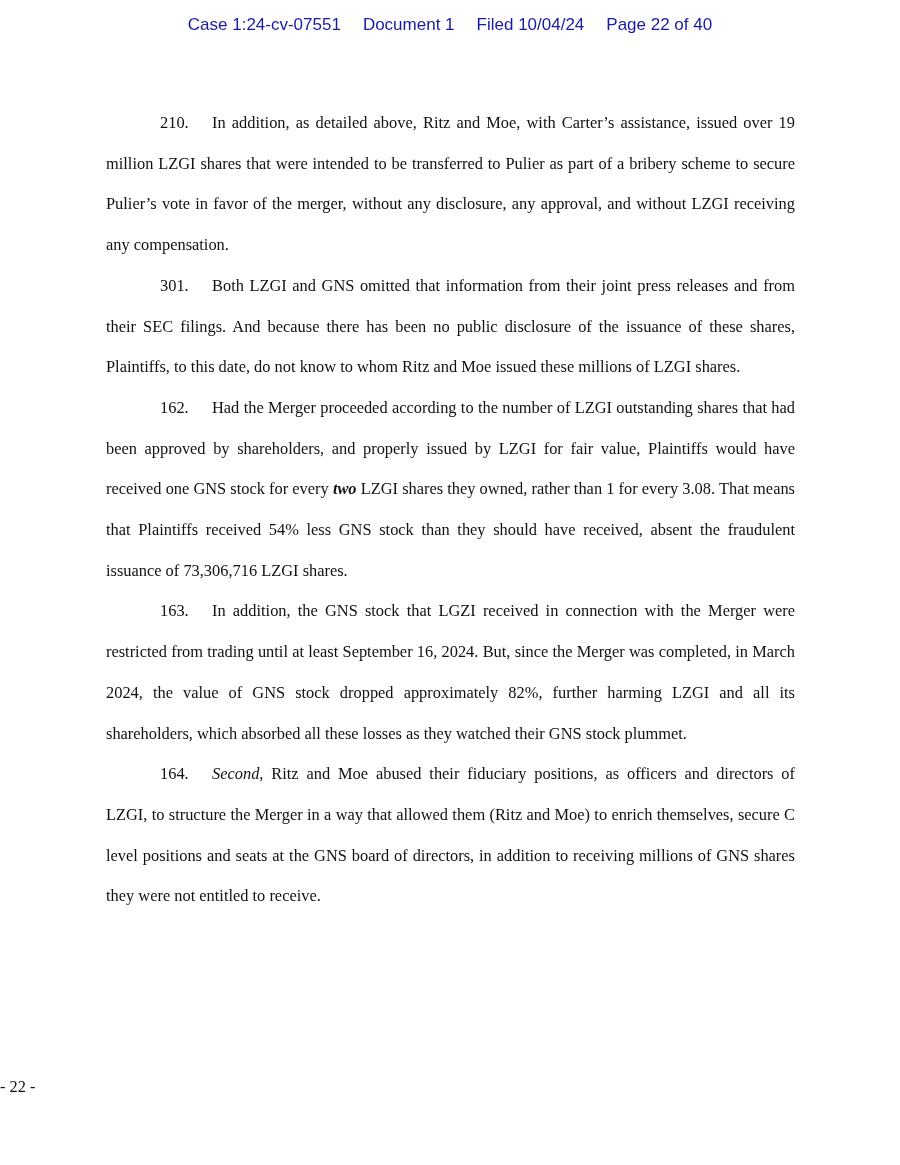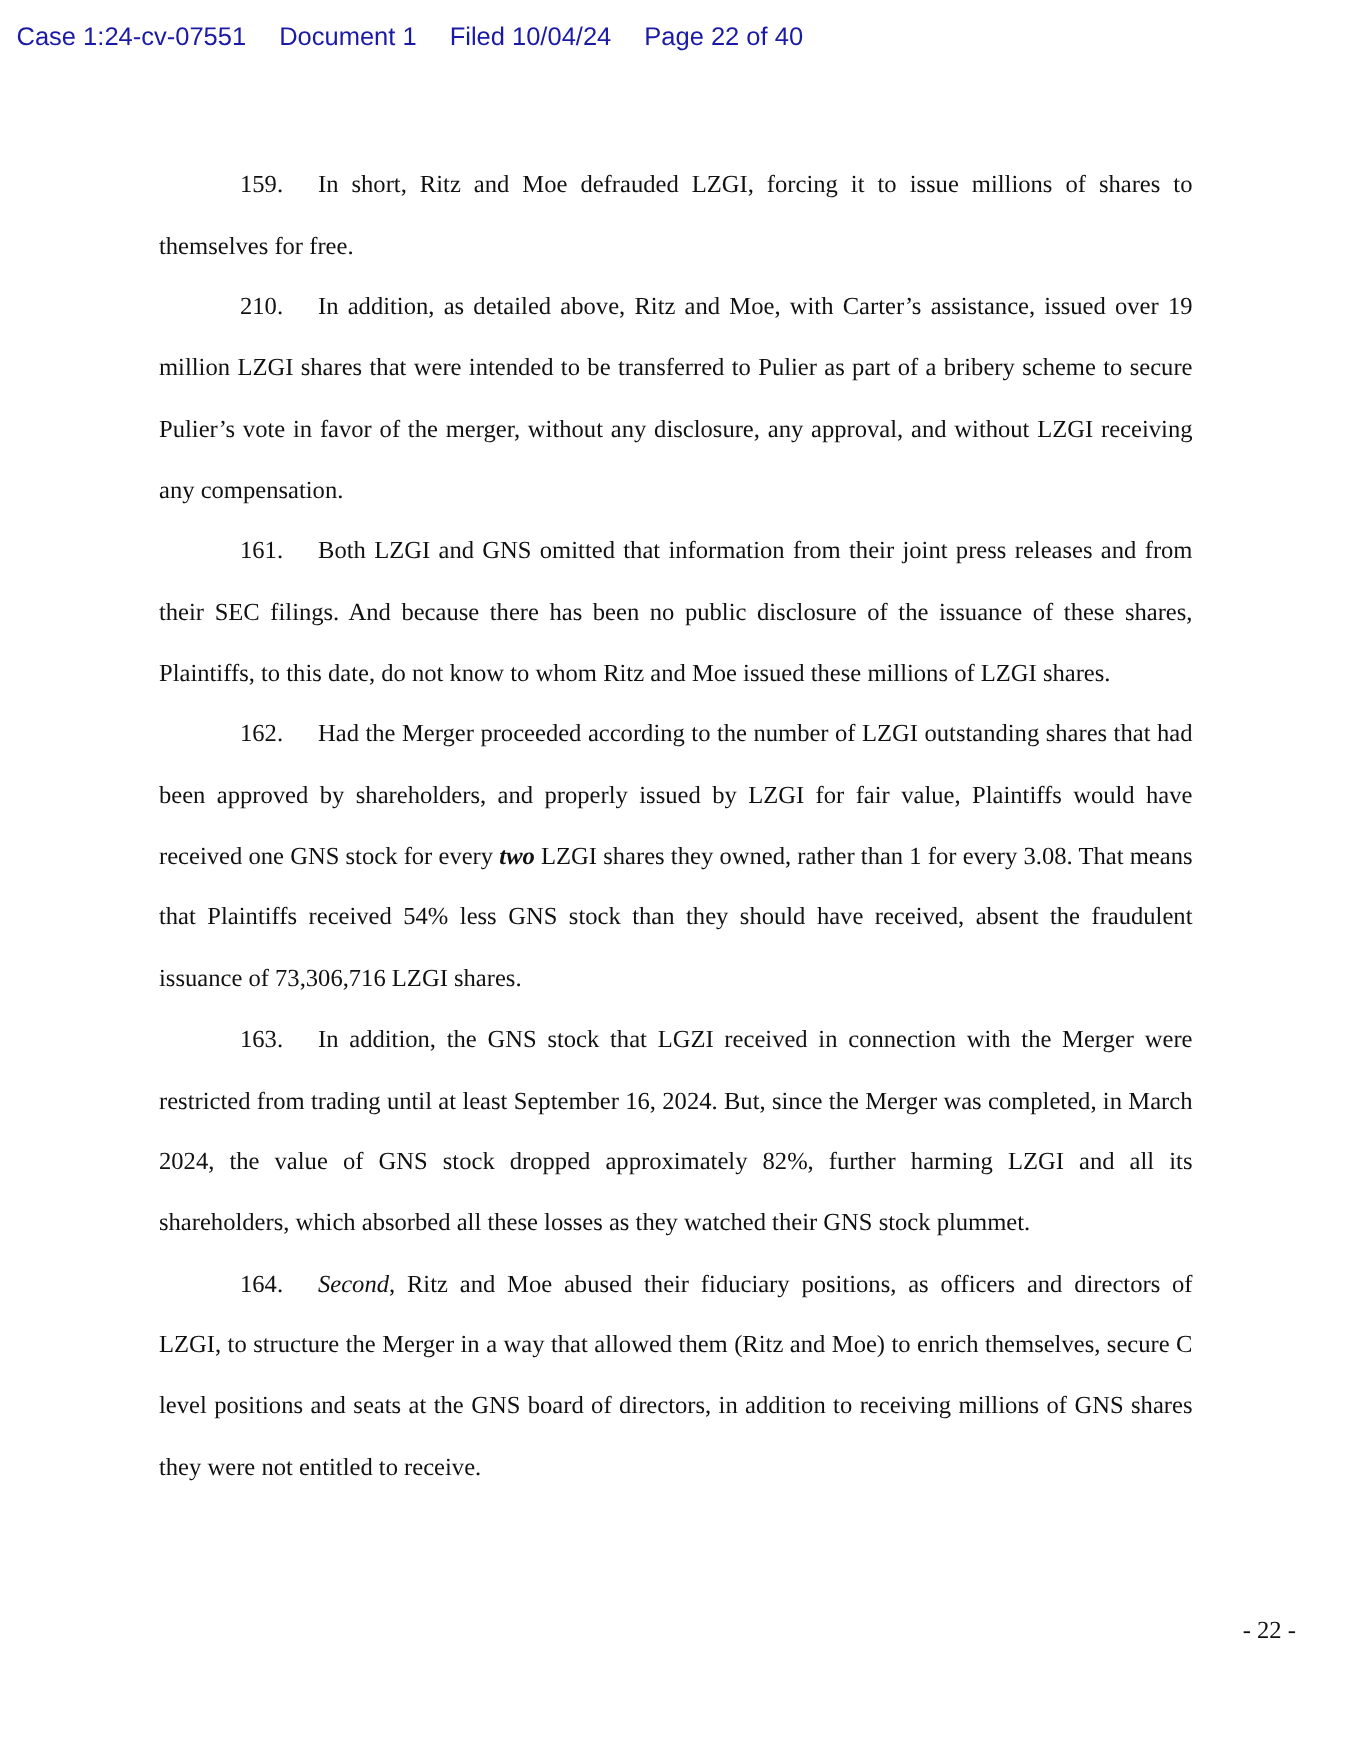--- a/index.html
+++ b/index.html
@@ -1,47 +1,46 @@
 <!DOCTYPE html>
 <html><head>
   <meta charset="utf-8">
   <style>
     html, body { margin: 0; padding: 0; background: #ffffff; }
     body { width: 900px; height: 1165px; position: relative; overflow: hidden; }
     .header {
-      position: absolute; top: 15px; left: 0; width: 900px; text-align: left;
+      position: absolute; top: 15px; left: 0; width: 900px; text-align: center;
       font-family: "Liberation Sans", sans-serif; font-size: 17px; color: #1a1aa6;
       white-space: pre;
     }
     .header span { margin: 0 11px; }
     .body-text {
       position: absolute; left: 106px; top: 103px; width: 689px;
       font-family: "Liberation Serif", serif; font-size: 16.4px; color: #111;
       line-height: 40.7px; text-align: justify;
     }
     .para { margin: 0; text-indent: 54px; }
     .para .num { display: inline-block; width: 52px; text-indent: 0; }
     .para em.bi { font-weight: bold; }
     .para em.i { font-style: italic; }
     .footer {
-      position: absolute; top: 1077px; left: 0; width: 864px; text-align: right;
+      position: absolute; top: 1077px; left: 0; width: 864px; text-align: left;
       font-family: "Liberation Serif", serif; font-size: 16.4px; color: #111;
     }
   </style>
 </head>
 <body>
 
 <div class="header"><span>Case 1:24-cv-07551</span><span>Document 1</span><span>Filed 10/04/24</span><span>Page 22 of 40</span></div>
 
 <div class="body-text">
-  <p class="para"><span class="num">159.</span><span>In short, Ritz and Moe defrauded LZGI, forcing it to issue millions of shares to themselves for free.</span></p>
 
   <p class="para"><span class="num">210.</span><span>In addition, as detailed above, Ritz and Moe, with Carter’s assistance, issued over 19 million LZGI shares that were intended to be transferred to Pulier as part of a bribery scheme to secure Pulier’s vote in favor of the merger, without any disclosure, any approval, and without LZGI receiving any compensation.</span></p>
 
-  <p class="para"><span class="num">161.</span><span>Both LZGI and GNS omitted that information from their joint press releases and from their SEC filings. And because there has been no public disclosure of the issuance of these shares, Plaintiffs, to this date, do not know to whom Ritz and Moe issued these millions of LZGI shares.</span></p>
+  <p class="para"><span class="num">301.</span><span>Both LZGI and GNS omitted that information from their joint press releases and from their SEC filings. And because there has been no public disclosure of the issuance of these shares, Plaintiffs, to this date, do not know to whom Ritz and Moe issued these millions of LZGI shares.</span></p>
 
   <p class="para"><span class="num">162.</span><span>Had the Merger proceeded according to the number of LZGI outstanding shares that had been approved by shareholders, and properly issued by LZGI for fair value, Plaintiffs would have received one GNS stock for every </span><em class="bi">two</em><span> LZGI shares they owned, rather than 1 for every 3.08. That means that Plaintiffs received 54% less GNS stock than they should have received, absent the fraudulent issuance of 73,306,716 LZGI shares.</span></p>
 
   <p class="para"><span class="num">163.</span><span>In addition, the GNS stock that LGZI received in connection with the Merger were restricted from trading until at least September 16, 2024. But, since the Merger was completed, in March 2024, the value of GNS stock dropped approximately 82%, further harming LZGI and all its shareholders, which absorbed all these losses as they watched their GNS stock plummet.</span></p>
 
   <p class="para"><span class="num">164.</span><em class="i">Second</em><span>, Ritz and Moe abused their fiduciary positions, as officers and directors of LZGI, to structure the Merger in a way that allowed them (Ritz and Moe) to enrich themselves, secure C level positions and seats at the GNS board of directors, in addition to receiving millions of GNS shares they were not entitled to receive.</span></p>
 </div>
 
 <div class="footer">- 22 -</div>
 

